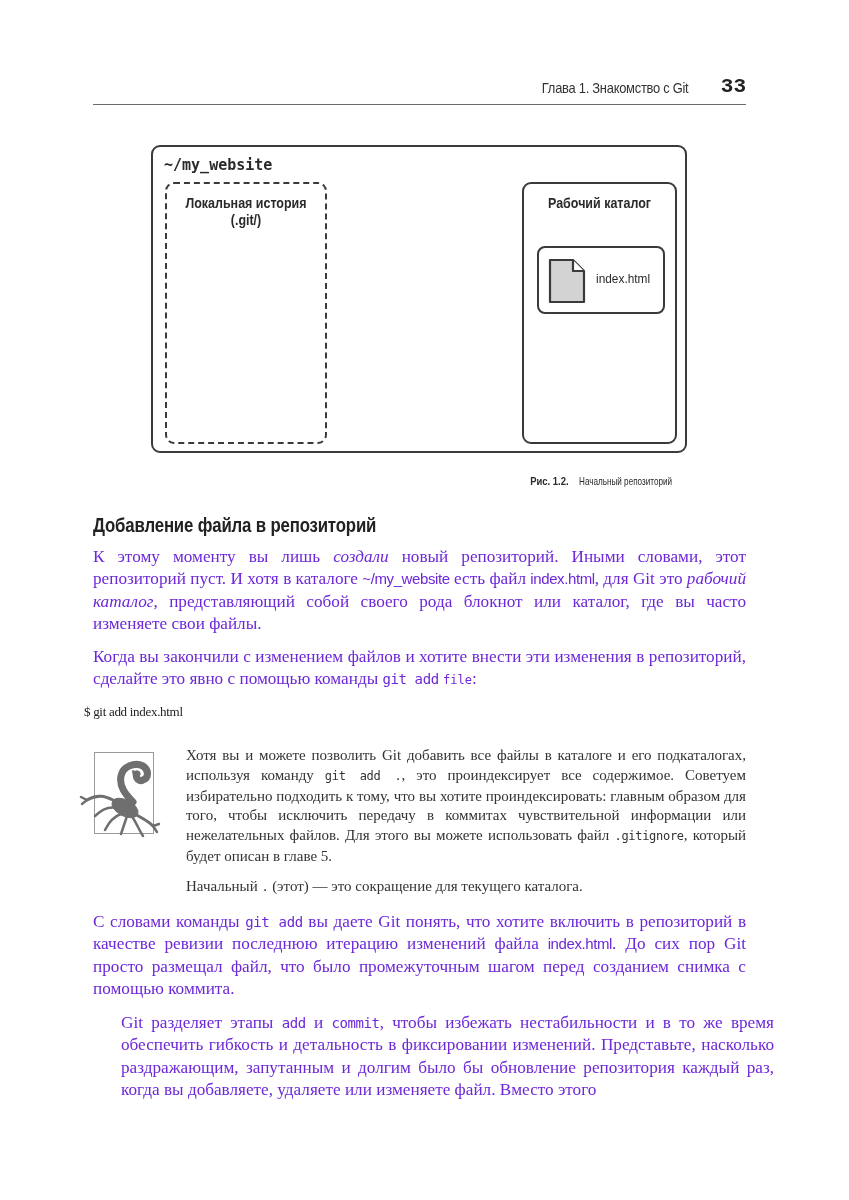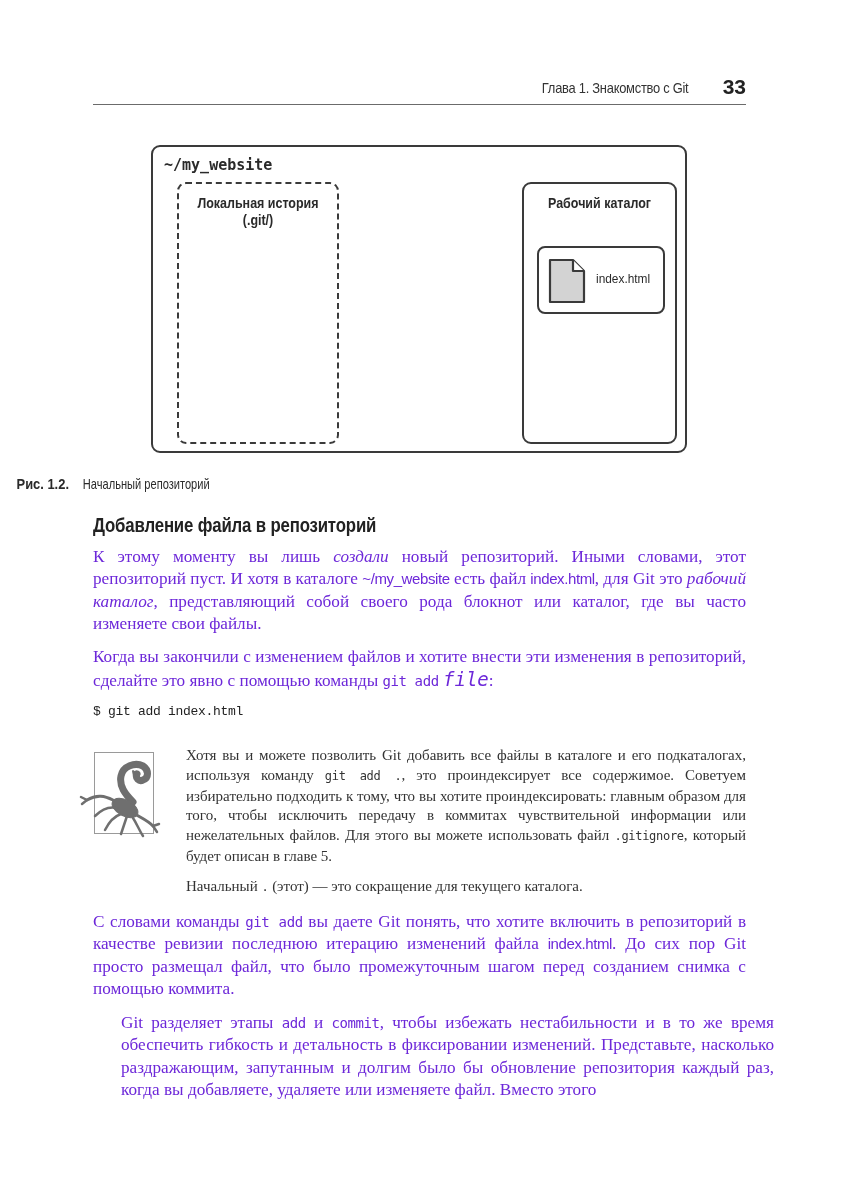--- a/index.html
+++ b/index.html
@@ -2,51 +2,51 @@
 <html><head>
   <meta charset="utf-8">
   <style>
     html, body { margin: 0; padding: 0; background: #ffffff; }
     body { width: 849px; height: 1200px; position: relative; overflow: hidden; color: #2b2b2b; }
     .mono { font-family: "DejaVu Sans Mono", "Liberation Mono", monospace; }
 
     
     .running-head { position: absolute; left: 93px; top: 74px; width: 653px; height: 30px; border-bottom: 1.5px solid #6b6b6b; }
     .running-head .chap { position: absolute; right: 58px; top: 5px; font-size: 15px; letter-spacing: -0.3px; color: #333; font-family: "Liberation Sans", sans-serif; transform: scaleX(0.86); transform-origin: right center; }
-    .running-head .pnum { position: absolute; right: 0; top: 1px; font-size: 21px; font-weight: bold; color: #222; font-family: Liberation Sans, sans-serif; }
+    .running-head .pnum { position: absolute; right: 0; top: 1px; font-size: 21px; font-weight: bold; color: #222; font-family: Liberation Mono, monospace; }
 
     
     .fig { position: absolute; left: 151px; top: 145px; width: 536px; height: 308px; border: 2px solid #3a3a3a; border-radius: 9px; box-sizing: border-box; }
     .fig .root-label { position: absolute; left: 11px; top: 9px; font-size: 15px; font-weight: bold; color: #2a2a2a; }
     .panel { position: absolute; top: 35px; box-sizing: border-box; border-radius: 9px; }
     .panel.dashed { border: 2px dashed #3a3a3a; }
     .panel.solid { border: 2px solid #3a3a3a; }
-    .p1 { left: 24px; width: 162px; height: 262px; }
+    .p1 { left: 12px; width: 162px; height: 262px; }
     .p2 { left: 184px; width: 175px; height: 262px; }
     .p3 { left: 369px; width: 155px; height: 262px; }
     .panel-title { position: absolute; left: 0; right: 0; top: 11px; text-align: center; font-size: 14.5px; font-weight: bold; line-height: 17px; color: #2a2a2a; font-family: "Liberation Sans", sans-serif; transform: scaleX(0.86); }
     .file-box { position: absolute; left: 13px; top: 62px; width: 128px; height: 68px; border: 2px solid #3a3a3a; border-radius: 8px; box-sizing: border-box; }
     .file-icon { position: absolute; left: 8px; top: 9px; width: 40px; height: 48px; }
     .file-name { position: absolute; left: 57px; top: 23px; font-size: 13.5px; color: #2a2a2a; font-family: "Liberation Sans", sans-serif; transform: scaleX(0.88); transform-origin: left center; }
 
-    .caption { position: absolute; left: 0; width: 692px; top: 475px; text-align: left; font-size: 15px; color: #2a2a2a; font-family: "Liberation Sans", sans-serif; }
+    .caption { position: absolute; left: 0; width: 692px; top: 475px; text-align: right; font-size: 11px; color: #2a2a2a; font-family: "Liberation Sans", sans-serif; }
     .caption span { display: inline-block; transform: scaleX(0.86); }
     .caption b { font-weight: bold; }
 
     .section-title { position: absolute; left: 93px; top: 514px; font-size: 20px; font-weight: bold; color: #222; font-family: "Liberation Sans", sans-serif; transform: scaleX(0.84); transform-origin: left center; letter-spacing: -0.2px; }
 
     .para { position: absolute; left: 93px; width: 653px; font-size: 17.2px; line-height: 22.4px; text-align: justify; color: #6d28d9; font-family: "Liberation Serif", serif; }
     .para .ital { font-style: italic; }
     .para .sansinl { font-family: "Liberation Sans", sans-serif; font-size: 15px; letter-spacing: -0.4px; }
     .para .code { font-family: "DejaVu Sans Mono", monospace; font-size: 14px; letter-spacing: -0.4px; }
-    .para .codei { font-family: "DejaVu Sans Mono", monospace; font-size: 19px; font-style: italic; }
+    .para .codei { font-family: "DejaVu Sans Mono", monospace; font-size: 12px; }
 
     .p-a { top: 546px; }
     .p-b { top: 646px; }
-    .codeblock { position: absolute; left: 93px; top: 704px; font-size: 13px; color: #222; font-family: Liberation Mono, monospace; letter-spacing: -0.3px; }
+    .codeblock { position: absolute; left: 84px; top: 704px; font-size: 13px; color: #222; font-family: Liberation Serif, serif; letter-spacing: -0.3px; }
 
     .note-icon { position: absolute; left: 94px; top: 752px; width: 60px; height: 82px; border: 1px solid #9a9a9a; box-sizing: border-box; }
     .note-scorp { position: absolute; left: 75px; top: 760px; width: 100px; height: 80px; }
     .note { position: absolute; left: 186px; width: 560px; font-size: 15px; line-height: 19.8px; text-align: justify; color: #333; font-family: "Liberation Serif", serif; }
     .note .code { font-family: "DejaVu Sans Mono", monospace; font-size: 12px; letter-spacing: -0.3px; }
     .n-a { top: 746px; }
     .n-b { top: 877px; }
 
     .p-c { top: 911px; }
     .p-d { top: 1012px; margin-left: 28px; }

